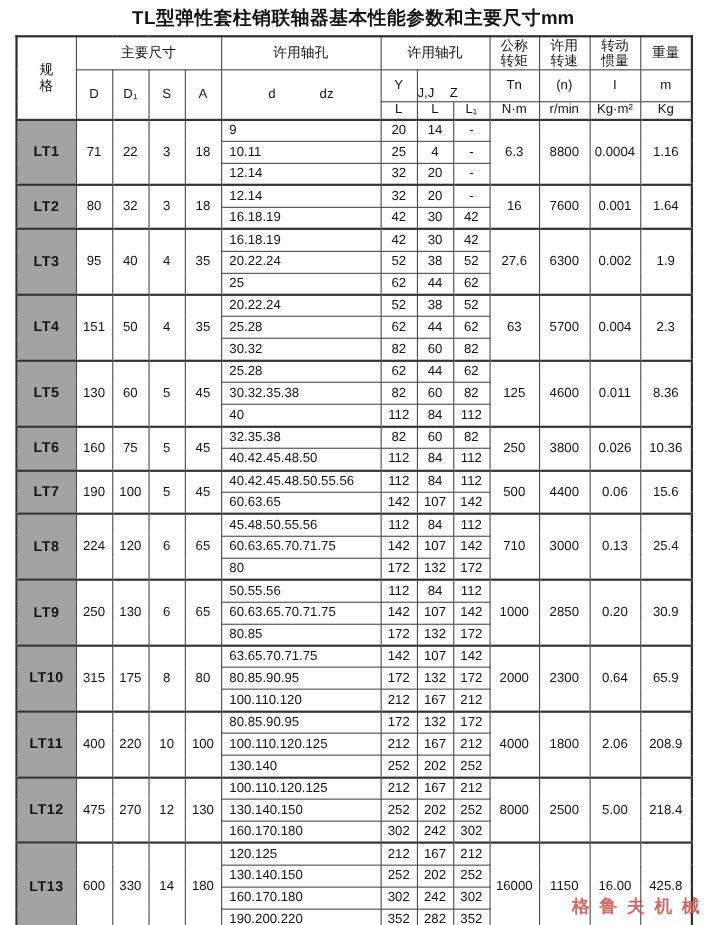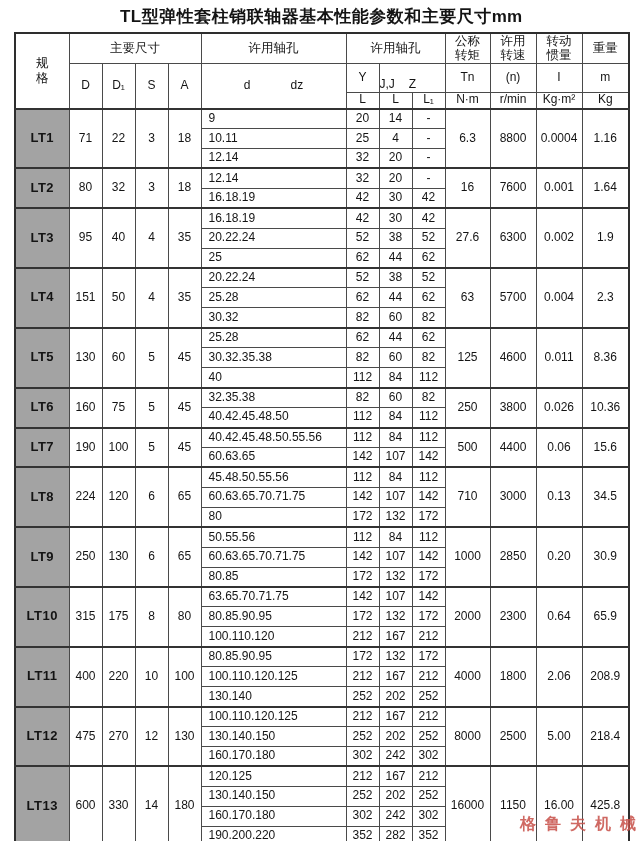--- a/index.html
+++ b/index.html
@@ -337,21 +337,21 @@
           <td rowspan="3">120</td>
           <td rowspan="3">6</td>
           <td rowspan="3">65</td>
           <td class="d-cell">45.48.50.55.56</td>
           <td>112</td>
           <td>84</td>
           <td>112</td>
           <td rowspan="3">710</td>
           <td rowspan="3">3000</td>
           <td rowspan="3">0.13</td>
-          <td rowspan="3">34.5</td>
+          <td rowspan="3">25.4</td>
         </tr>
         <tr>
           <td class="d-cell">60.63.65.70.71.75</td>
           <td>142</td>
           <td>107</td>
           <td>142</td>
         </tr>
         <tr>
           <td class="d-cell">80</td>
           <td>172</td>

